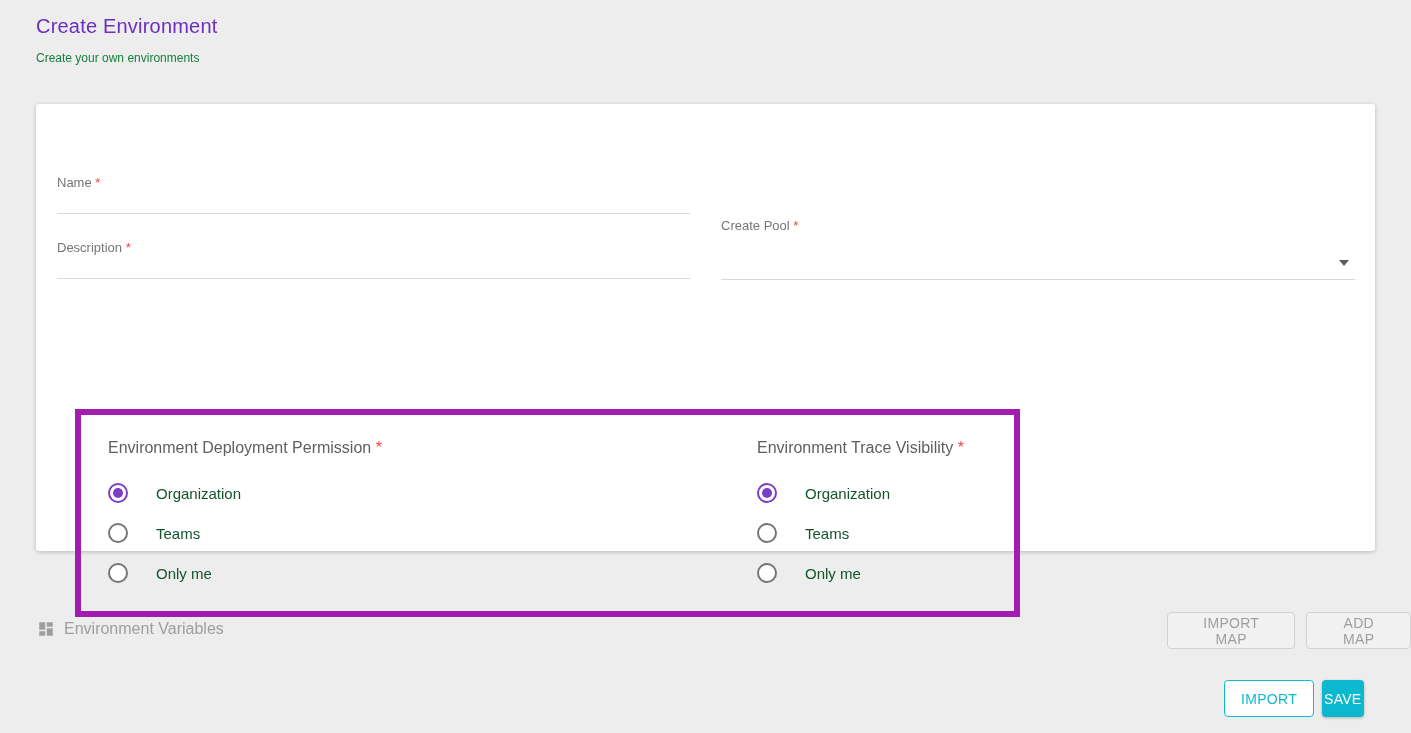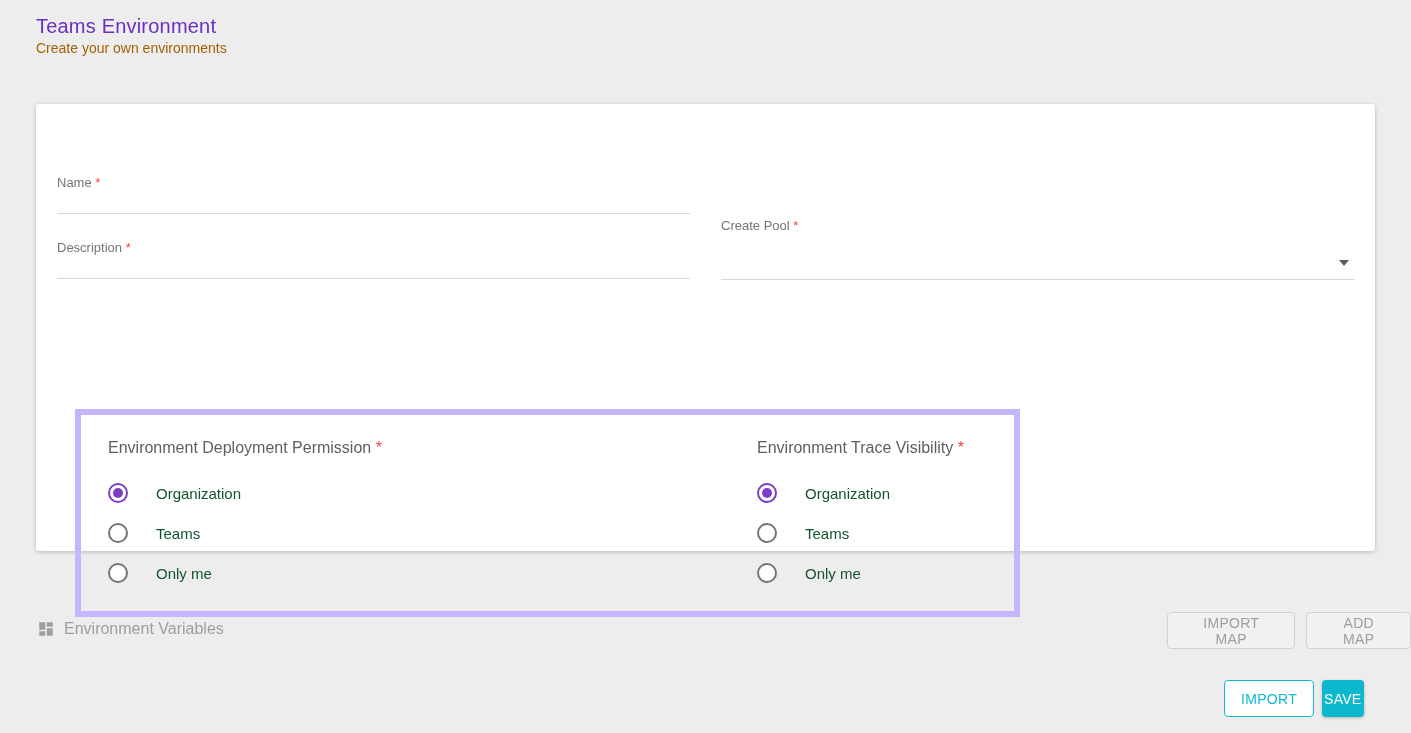--- a/index.html
+++ b/index.html
@@ -7,21 +7,21 @@
     width: 1411px; height: 733px;
     font-family: "Liberation Sans", sans-serif;
     background: #ededed;
     overflow: hidden;
   }
   .page { position: relative; width: 1411px; height: 733px; }
 
   
   .header { position: absolute; left: 36px; top: 15px; }
   .page-title { font-size: 20px; font-weight: 500; color: #6b2fc0; letter-spacing: .2px; }
-  .page-subtitle { margin-top: 2px; font-size: 14px; color: #a16207; }
+  .page-subtitle { margin-top: 13px; font-size: 12px; color: #15803d; }
 
   
   .card {
     position: absolute; left: 36px; top: 104px;
     width: 1339px; height: 447px;
     background: #ffffff; border-radius: 3px;
     box-shadow: 0 1px 4px rgba(0,0,0,.22);
   }
   .field { position: absolute; }
   .field-label { font-size: 13px; color: #757575; }
@@ -41,21 +41,21 @@
     position: absolute; right: 6px; top: 26px;
     width: 0; height: 0;
     border-left: 5px solid transparent; border-right: 5px solid transparent;
     border-top: 6px solid #5c5c5c;
   }
 
   
   .red-box {
     position: absolute; left: 39px; top: 305px;
     width: 945px; height: 208px;
-    border: 6px solid #c4b5fd;
+    border: 6px solid #a21caf;
   }
   .group { position: absolute; top: 24px; }
   .group-deploy { left: 27px; }
   .group-trace  { left: 676px; }
   .group-title { font-size: 16px; color: #5f5f5f; }
   .radios { margin-top: 16px; }
   .radio-row { display: flex; align-items: center; height: 40px; cursor: pointer; }
   .radio {
     width: 20px; height: 20px; border-radius: 50%;
     border: 2px solid #757575; position: relative; flex: 0 0 auto;
@@ -96,21 +96,21 @@
     letter-spacing: .3px; cursor: pointer;
     box-shadow: 0 1px 3px rgba(0,0,0,.25);
   }
 </style>
 </head>
 <body>
 
 <div class="page">
 
   <div class="header">
-    <div class="page-title">Teams Environment</div>
+    <div class="page-title">Create Environment</div>
     <div class="page-subtitle">Create your own environments</div>
   </div>
 
   <div class="card">
 
     <div class="field f-name">
       <span class="field-label"><span>Name</span> <span class="req">*</span></span>
       <input class="line-input" type="text" value="" style="">
     </div>
 

